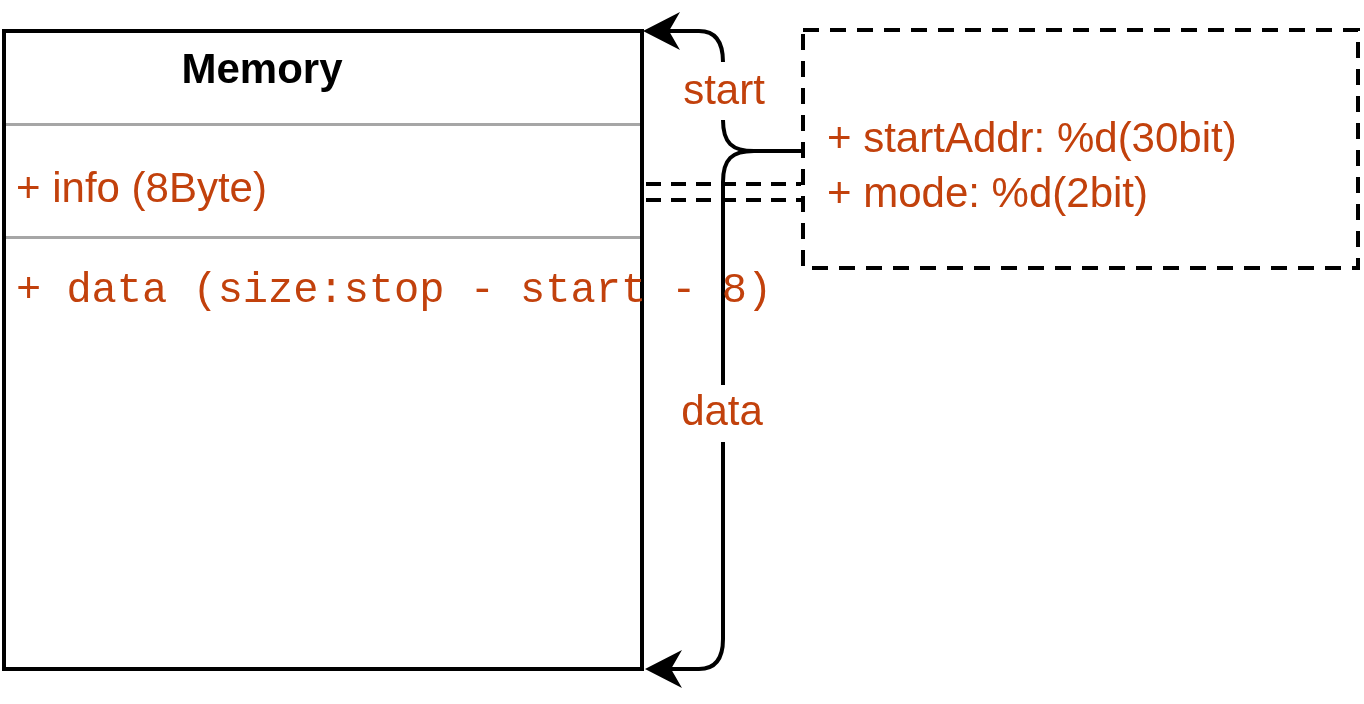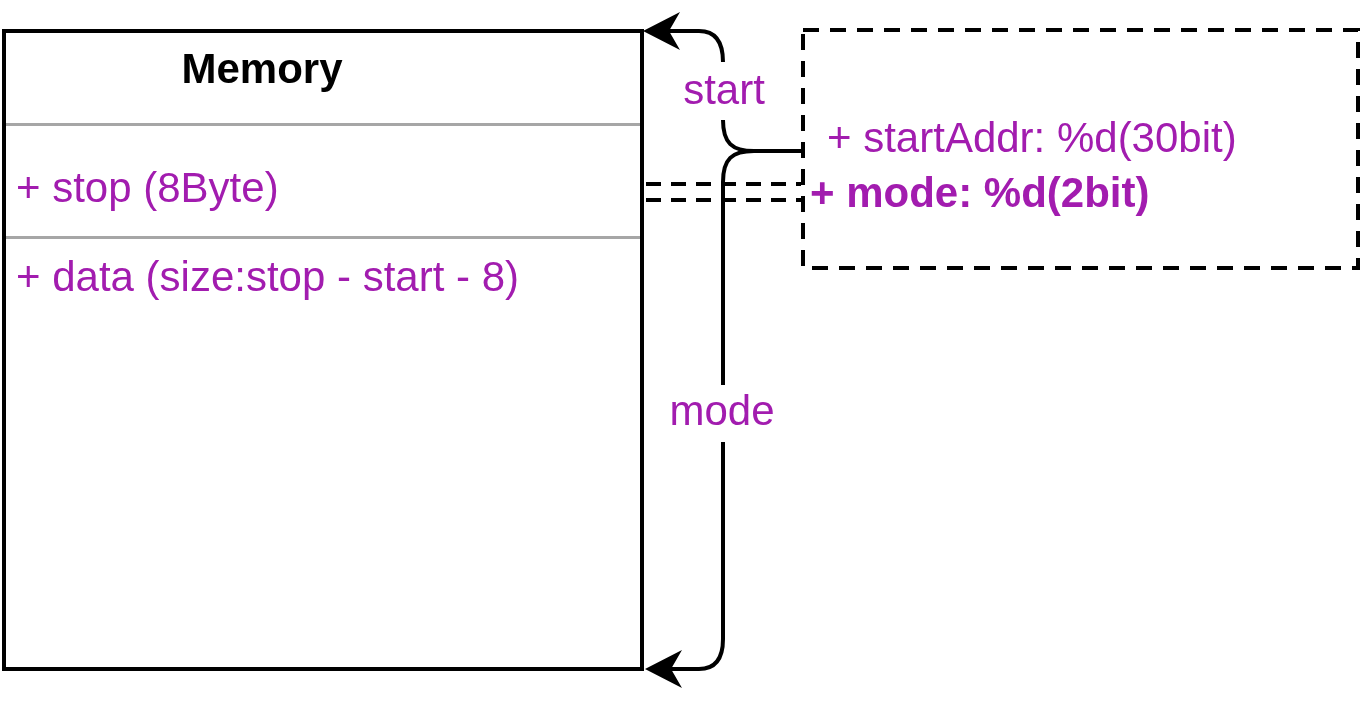--- a/index.html
+++ b/index.html
@@ -10,21 +10,21 @@
     background: #ffffff;
     font-family: "Liberation Sans", "DejaVu Sans", sans-serif;
     color: #000000;
     overflow: hidden;
   }
   .txt {
     position: absolute;
     font-size: 42px;
     line-height: 42px;
     white-space: nowrap;
-    color: #a21caf;
+    color: #c2410c;
   }
   .memory-box {
     position: absolute;
     left: 2px; top: 29px;
     width: 642px; height: 642px;
     box-sizing: border-box;
     border: 4px solid #000000;
     background: #ffffff;
   }
   .divider {
@@ -72,22 +72,22 @@
 
     <path d="M 723 120 C 723 143 732 151 754 151 L 803 151 M 723 182 C 723 159 732 151 754 151" fill="none" stroke="#000000" stroke-width="4"></path>
 
     <path d="M 723 182 L 723 385" fill="none" stroke="#000000" stroke-width="4"></path>
     <path d="M 723 442 L 723 639 Q 723 669 699 669 L 666 669" fill="none" stroke="#000000" stroke-width="4"></path>
     <polygon points="645,669 682,650 671,669 682,688" fill="#000000"></polygon>
   </svg>
 
   <div class="title">Memory</div>
 
-  <div class="txt" style="left: 16px; top: 167px;">+ stop (8Byte)</div>
-  <div class="txt" style="left: 16px; top: 256px;">+ data (size:stop - start - 8)</div>
+  <div class="txt" style="left: 16px; top: 167px;">+ info (8Byte)</div>
+  <div class="txt" style="left: 16px; top: 270px; font-family: Liberation Mono, monospace;">+ data (size:stop - start - 8)</div>
 
   <div class="txt centered-label" style="left: 724px; top: 69px;">start</div>
-  <div class="txt centered-label" style="left: 722px; top: 390px;">mode</div>
+  <div class="txt centered-label" style="left: 722px; top: 390px;">data</div>
 
   <div class="txt" style="left: 827px; top: 117px;">+ startAddr: %d(30bit)</div>
-  <div class="txt" style="left: 810px; top: 172px; font-weight: bold;">+ mode: %d(2bit)</div>
+  <div class="txt" style="left: 827px; top: 172px;">+ mode: %d(2bit)</div>
 
 </div>
 
 </body></html>

